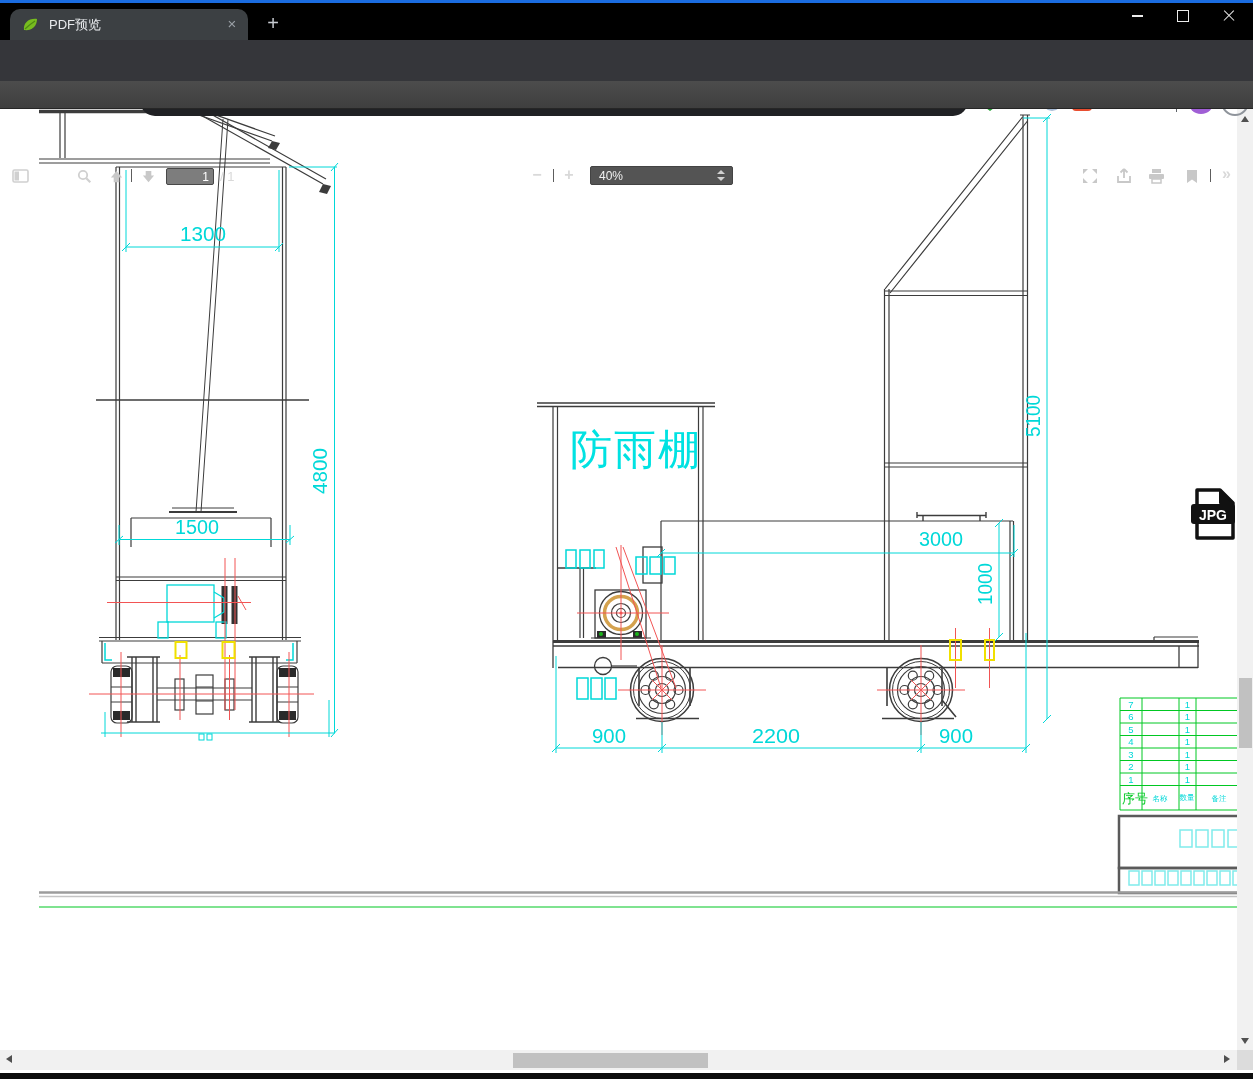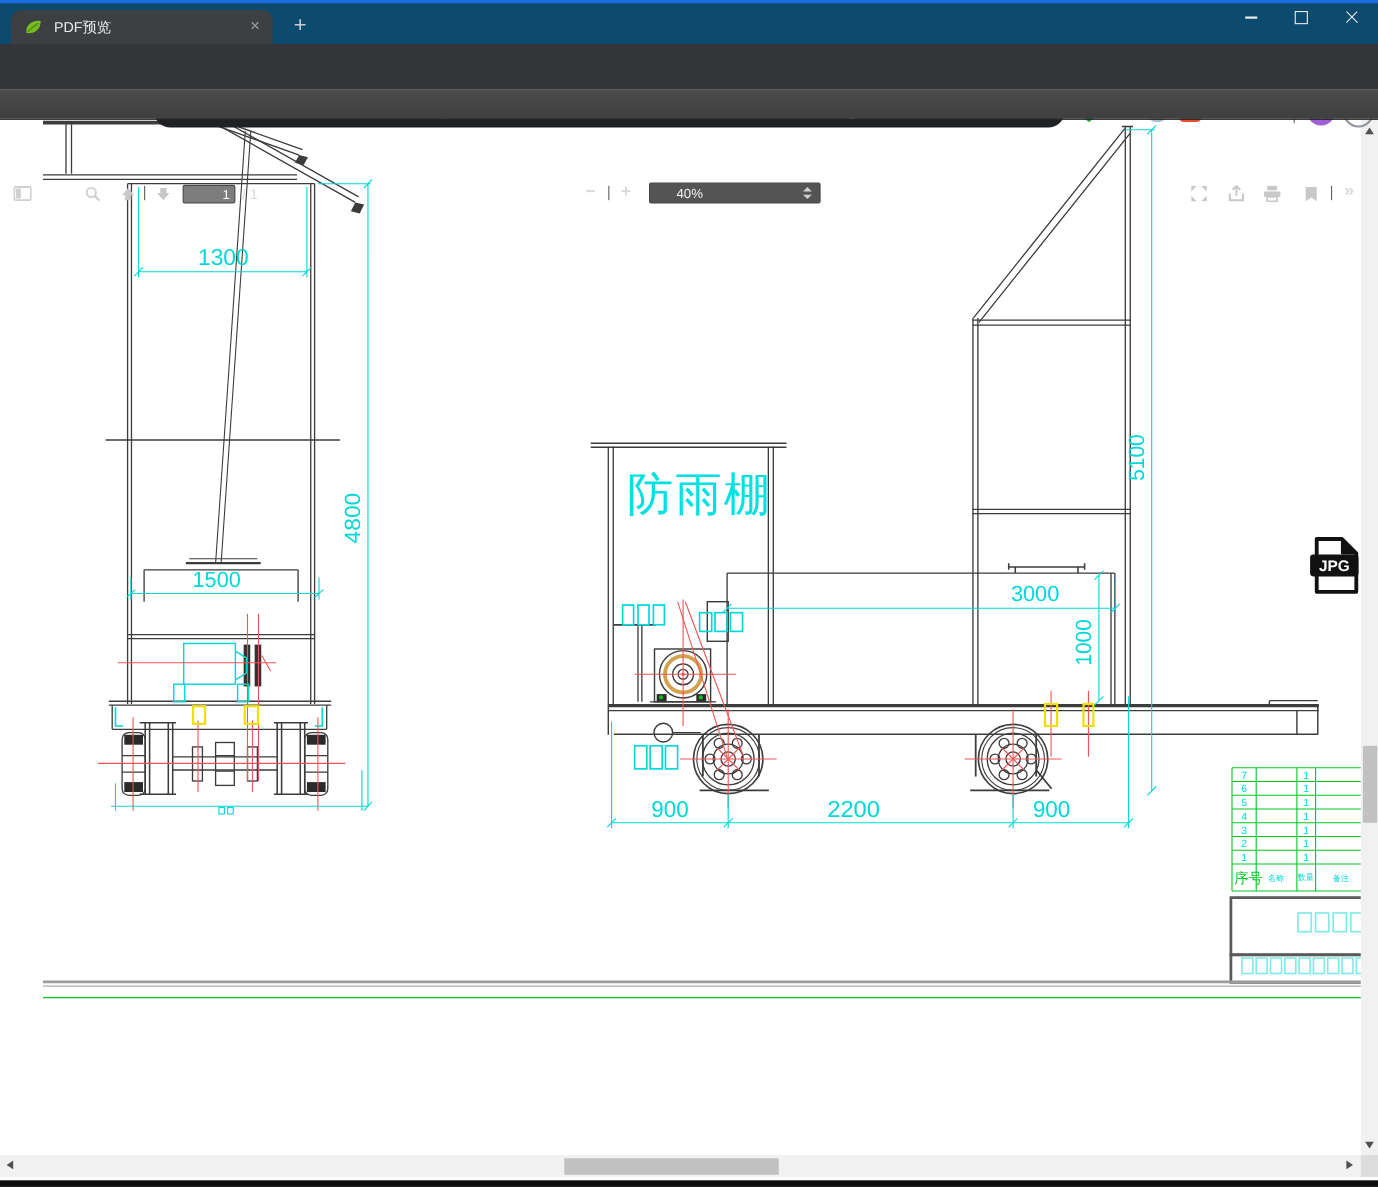--- a/index.html
+++ b/index.html
@@ -1,20 +1,20 @@
 <!DOCTYPE html>
 <html><head>
 <meta charset="utf-8">
 <style>
   html,body{margin:0;padding:0;width:1253px;height:1079px;overflow:hidden;
     font-family:"Liberation Sans",sans-serif;background:#fff;}
   
   #chrome{position:absolute;left:0;top:0;width:1253px;height:109px;z-index:10;}
   #top-strip{position:absolute;left:0;top:0;width:1253px;height:3px;background:#1a6ce0;}
-  #tabstrip{position:absolute;left:0;top:0;width:1253px;height:56px;background:#0c4a6e;}
+  #tabstrip{position:absolute;left:0;top:0;width:1253px;height:56px;background:#000000;}
   #tab{position:absolute;left:10px;top:9px;width:238px;height:31px;background:#3c4043;
        border-radius:10px 10px 0 0;display:flex;align-items:center;}
   #tab-title{color:#e8eaed;font-size:13px;margin-left:10px;white-space:nowrap;overflow:hidden;max-width:150px;}
   .leaf{width:18px;height:18px;margin-left:11px;flex:0 0 auto;}
   #tab-close{position:absolute;right:8px;top:7px;width:16px;height:16px;color:#9aa0a6;
       font-size:15px;line-height:16px;text-align:center;cursor:default;}
   #newtab{position:absolute;left:260px;top:11px;width:26px;height:26px;color:#c7cbd1;
       font-size:20px;line-height:25px;text-align:center;}
   .winbtn{position:absolute;top:0;width:46px;height:32px;display:flex;align-items:center;justify-content:center;}
   #btn-min{left:1114px;} #btn-max{left:1160px;} #btn-close{left:1206px;}
@@ -48,23 +48,23 @@
      background:linear-gradient(#4c4c4c,#3f3f3f);border-bottom:1px solid #262626;box-sizing:border-box;}
   .pic{position:absolute;top:86px;width:20px;height:18px;display:flex;align-items:center;justify-content:center;}
   .pic svg{display:block;}
   .pdiv{position:absolute;top:88px;width:1px;height:13px;background:#5d5d5d;}
   #page-input{position:absolute;left:166px;top:87px;width:42px;height:15px;background:#7d7d7d;
      border:1px solid #484848;border-radius:2px;color:#fff;font-size:12px;text-align:right;padding:0 4px 0 0;
      font-family:"Liberation Sans",sans-serif;}
   #page-total{position:absolute;left:220px;top:88px;color:#d9d9d9;font-size:13px;}
   .zbtn{position:absolute;top:84px;width:22px;height:20px;color:#d9d9d9;font-size:16px;
      text-align:center;line-height:20px;font-weight:bold;}
-  #zoom-select{position:absolute;left:590px;top:85px;width:156px;height:19px;background:#545454;
+  #zoom-select{position:absolute;left:590px;top:85px;width:143px;height:19px;background:#545454;
      border:1px solid #434343;border-radius:2px;color:#f0f0f0;font-size:12px;line-height:19px;
-     padding-left:24px;box-sizing:border-box;}
+     padding-left:8px;box-sizing:border-box;}
   #zoom-arrows{position:absolute;right:7px;top:3px;width:8px;height:12px;}
   #zoom-arrows .up{width:0;height:0;border-left:4px solid transparent;border-right:4px solid transparent;
      border-bottom:4px solid #d0d0d0;margin-bottom:3px;}
   #zoom-arrows .dn{width:0;height:0;border-left:4px solid transparent;border-right:4px solid transparent;
      border-top:4px solid #d0d0d0;}
   #more-tools{position:absolute;left:1222px;top:84px;color:#d9d9d9;font-size:16px;font-weight:bold;}
   
   #content{position:absolute;left:0;top:109px;width:1237px;height:941px;background:#fff;overflow:hidden;margin-left:39px;}
   #vscroll{position:absolute;left:1237px;top:109px;width:16px;height:943px;background:#f1f1f1;}
   #vthumb{position:absolute;left:1.5px;top:569px;width:13px;height:70px;background:#c1c1c1;}

